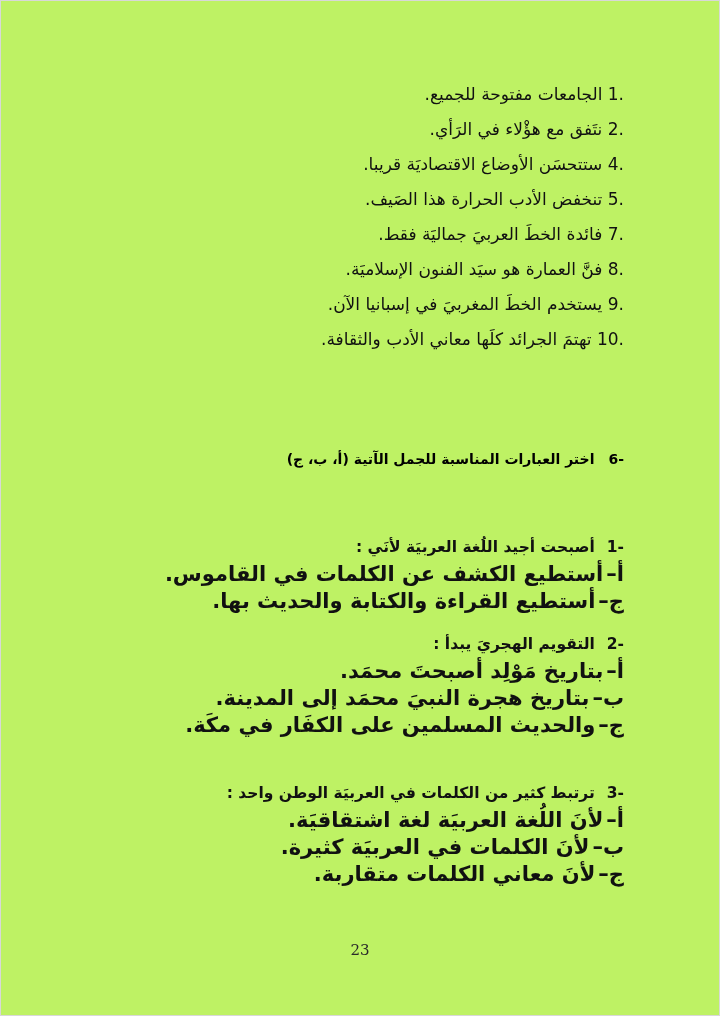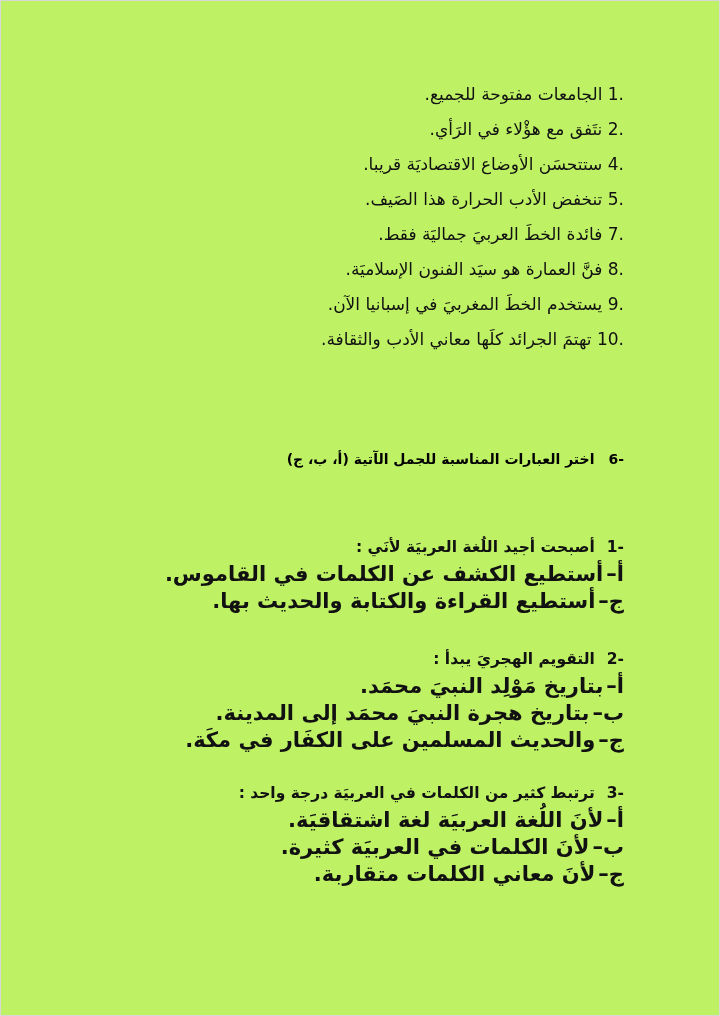--- a/index.html
+++ b/index.html
@@ -104,21 +104,21 @@
     white-space: nowrap;
     margin-left: 38px;
   }
   .q-choice .c-label {
     display: inline-block;
     margin-left: 3px;
   }
 
   
   #q1 { top: 488px; margin-top: 44px; }
-  #q2 { top: 644px; }
+  #q2 { top: 629px; }
   #q3 { top: 778px; }
 
   
   .page-number {
     position: absolute;
     top: 940px;
     left: 0;
     right: 0;
     text-align: center;
     font-size: 15px;
@@ -192,39 +192,40 @@
     <div class="q-choice">
       <span class="c-label">ج–</span><span>أستطيع القراءة والكتابة والحديث بها.</span>
     </div>
   </div>
 
   <div class="question-block" id="q2">
     <div class="q-stem">
       <span class="q-num"><span>2</span><span>-</span></span><span>التقويم الهجريَ يبدأ :</span>
     </div>
     <div class="q-choice">
-      <span class="c-label">أ–</span><span>بتاريخ مَوْلِد النبيَ محمَد.</span>
+      <span class="c-label">أ–</span><span>بتاريخ مَوْلِد أصبحتَ محمَد.</span>
     </div>
     <div class="q-choice">
       <span class="c-label">ب–</span><span>بتاريخ هجرة النبيَ محمَد إلى المدينة.</span>
     </div>
     <div class="q-choice">
       <span class="c-label">ج–</span><span>والحديث المسلمين على الكفَار في مكَة.</span>
     </div>
   </div>
 
   <div class="question-block" id="q3">
     <div class="q-stem">
-      <span class="q-num"><span>3</span><span>-</span></span><span>ترتبط كثير من الكلمات في العربيَة درجة واحد :</span>
+      <span class="q-num"><span>3</span><span>-</span></span><span>ترتبط كثير من الكلمات في العربيَة الوطن واحد :</span>
     </div>
     <div class="q-choice">
       <span class="c-label">أ–</span><span>لأنَ اللُغة  العربيَة لغة اشتقاقيَة.</span>
     </div>
     <div class="q-choice">
       <span class="c-label">ب–</span><span>لأنَ الكلمات في العربيَة كثيرة.</span>
     </div>
     <div class="q-choice">
       <span class="c-label">ج–</span><span>لأنَ معاني الكلمات متقاربة.</span>
     </div>
   </div>
 
+  <div class="page-number">23</div>
 
 </div>
 
 </body></html>

